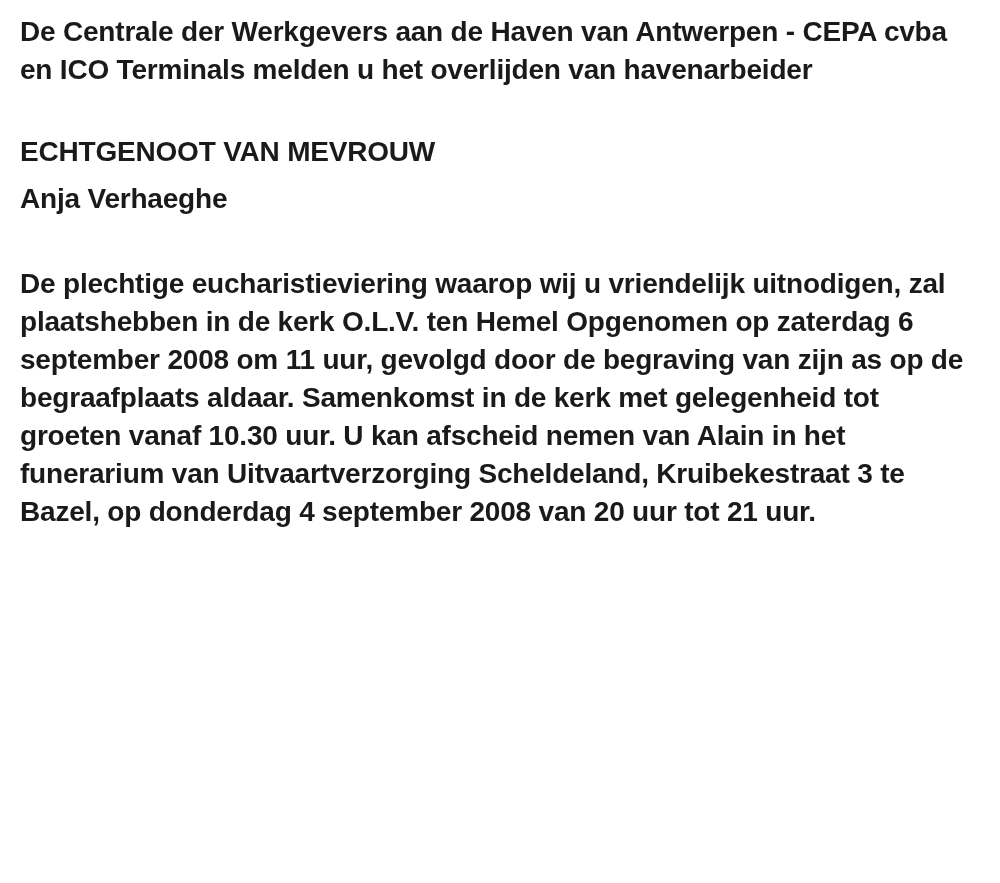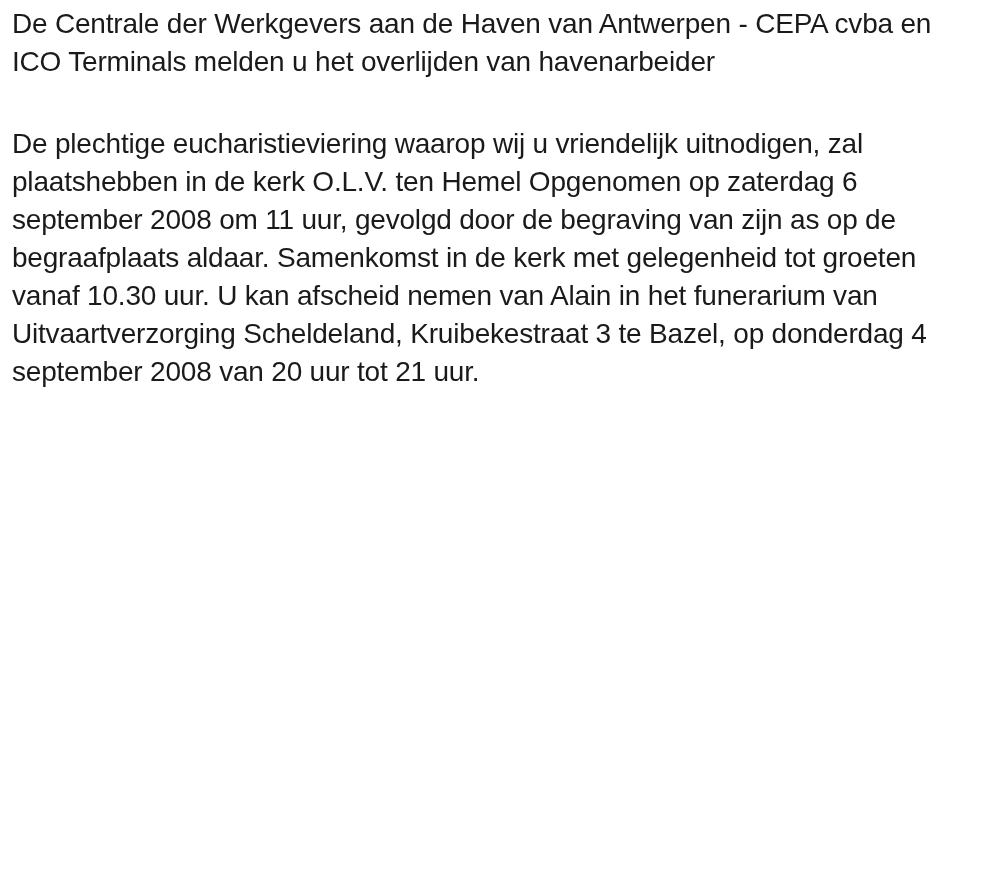--- a/index.html
+++ b/index.html
@@ -13,36 +13,39 @@
     box-sizing: border-box;
     padding: 5px 14px 0 12px;
     font-family: "Liberation Sans", sans-serif;
     font-size: 28px;
     line-height: 38px;
     color: #1a1a1a;
     letter-spacing: -0.2px;
     overflow: hidden;
   }
   .doc p {
-    margin: 0;
+    margin: 8px;
     max-width: 976px;
+    font-weight: bold;
   }
   .gap-intro   { margin-bottom: 44px !important; }
   .gap-name    { margin-bottom: 9px  !important; }
   .gap-para    { margin-bottom: 47px !important; }
   .bold        { font-weight: bold; }
 </style>
 </head>
 <body>
 
 <div class="doc">
 
   <p class="gap-intro">De Centrale der Werkgevers aan de Haven van Antwerpen - CEPA cvba en ICO Terminals melden u het overlijden van havenarbeider</p>
 
 
 
+  <p class="gap-name">ECHTGENOOT VAN MEVROUW</p>
 
+  <p class="gap-para">Anja Verhaeghe</p>
 
 
   <p class="gap-para">De plechtige eucharistieviering waarop wij u vriendelijk uitnodigen, zal plaatshebben in de kerk O.L.V. ten Hemel Opgenomen op zaterdag 6 september 2008 om 11 uur, gevolgd door de begraving van zijn as op de begraafplaats aldaar. Samenkomst in de kerk met gelegenheid tot groeten vanaf 10.30 uur. U kan afscheid nemen van Alain in het funerarium van Uitvaartverzorging Scheldeland, Kruibekestraat 3 te Bazel, op donderdag 4 september 2008 van 20 uur tot 21 uur.</p>
 
 
 </div>
 
 </body></html>

